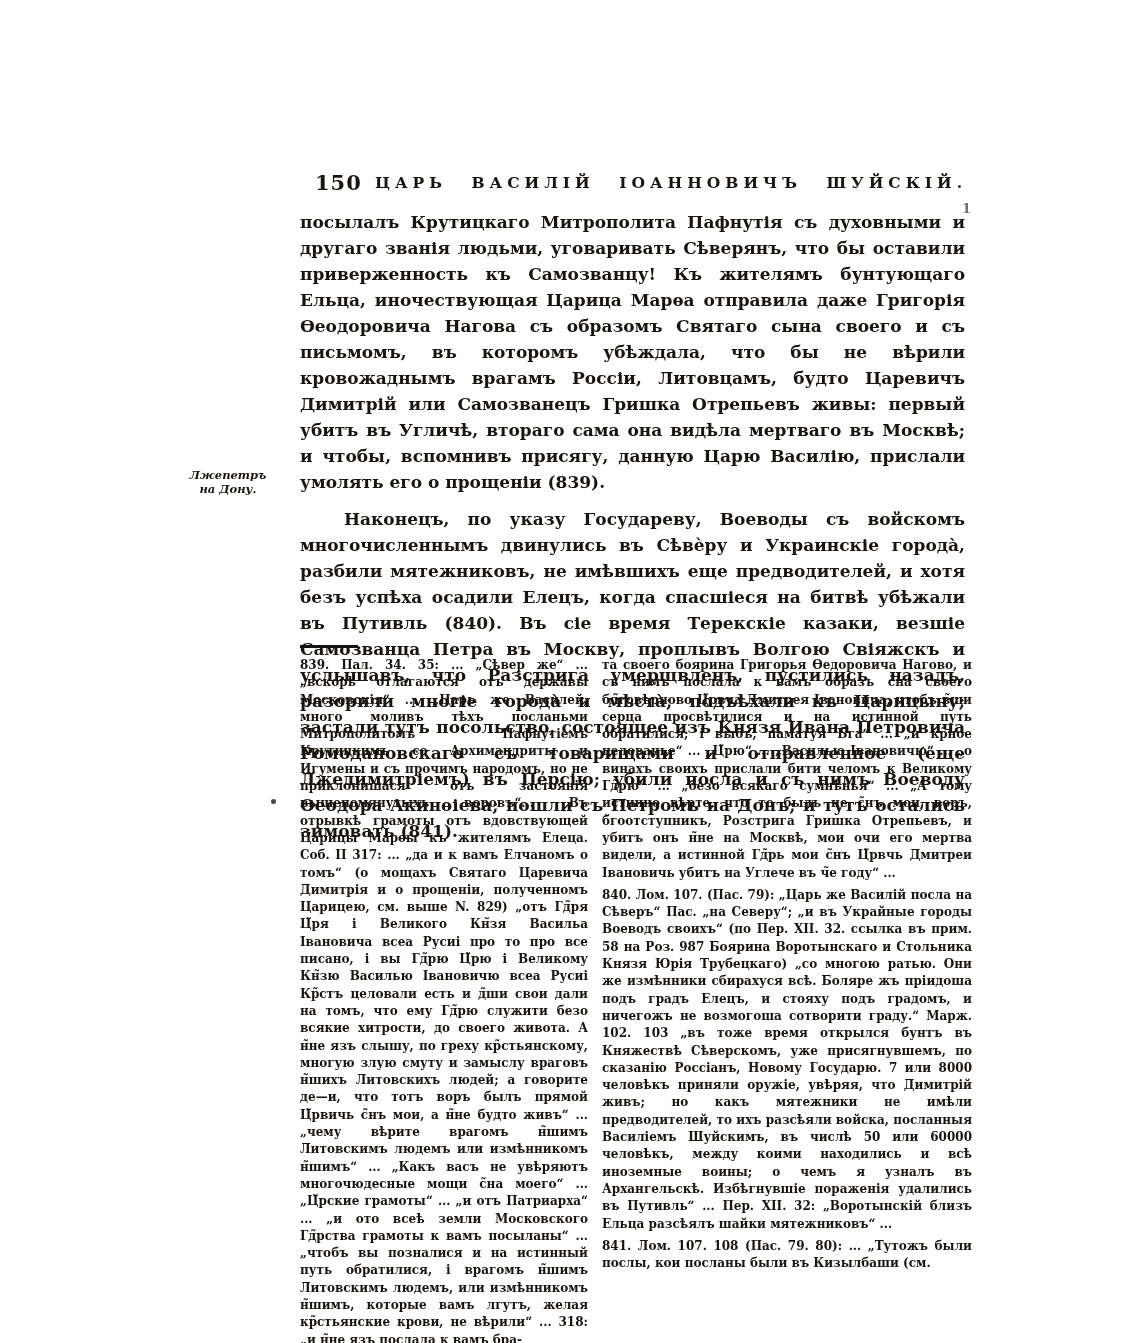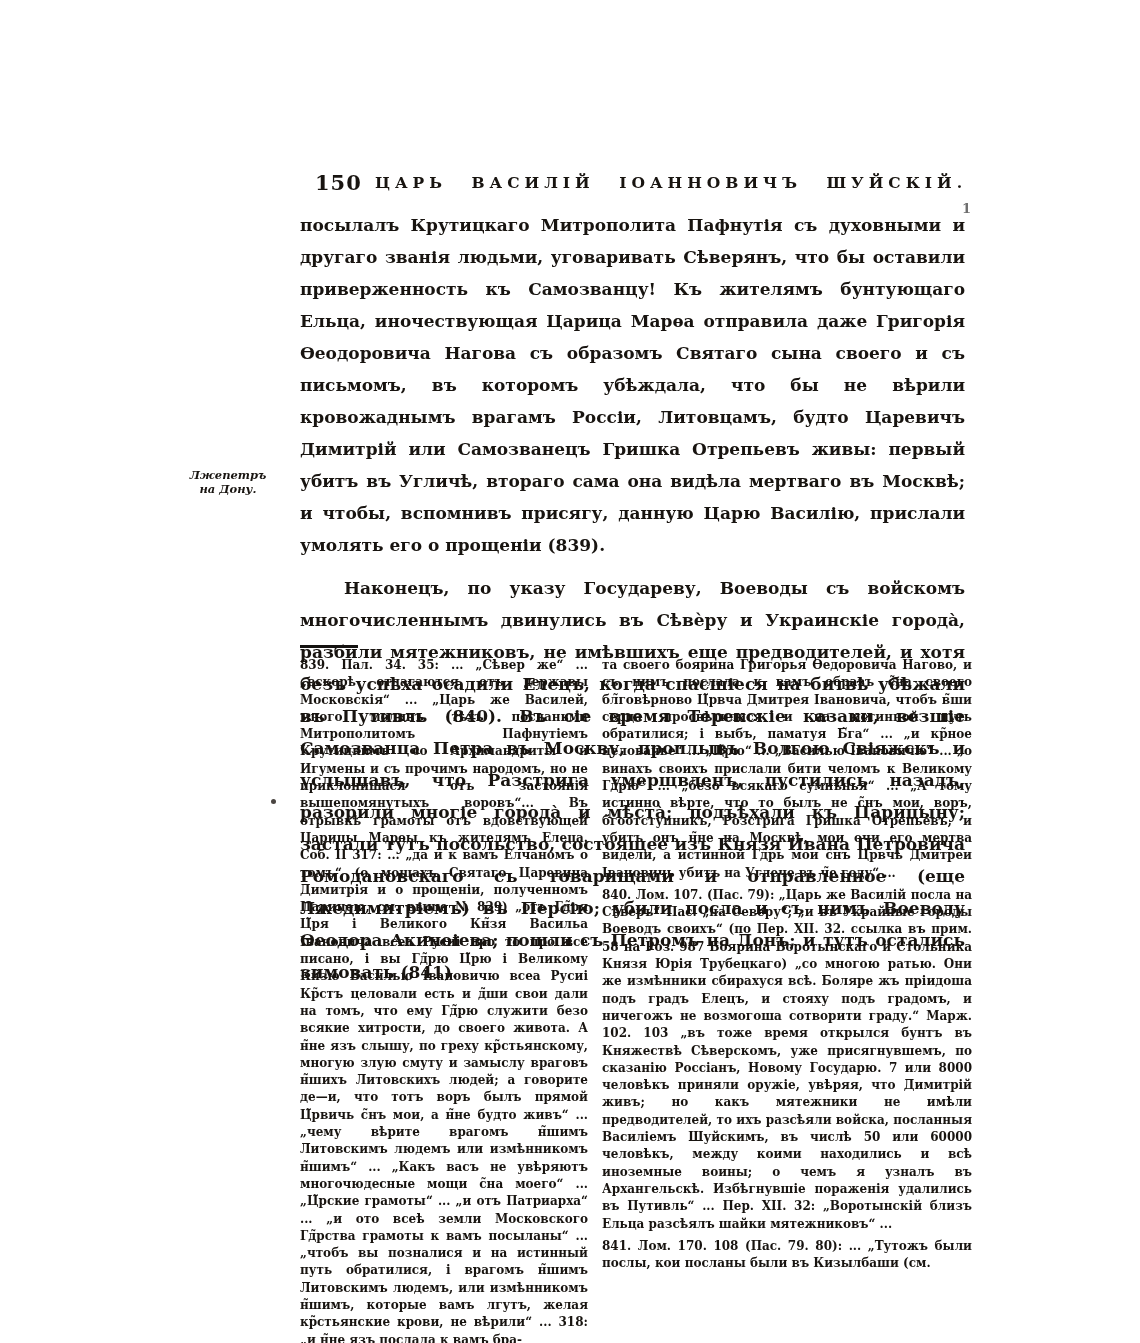--- a/index.html
+++ b/index.html
@@ -20,21 +20,21 @@
   }
   .head-title {
     position:absolute; left:60px; right:20px; top:3px;
     text-align:left;
     font-size:15.5px; font-weight:bold;
     letter-spacing:5px; word-spacing:14px;
     white-space:nowrap;
   }
   .body-block {
     position:absolute; top:209px; left:300px; width:665px;
-    font-size:17px; line-height:32px; font-weight:bold;
+    font-size:17px; line-height:26px; font-weight:bold;
     text-align:justify;
   }
   .body-block p { margin:0; }
   .body-block p.indented { text-indent:44px;margin-top:11px; }
   .margin-note {
     position:absolute; top:468px; left:188px; width:80px;
     font-size:11.5px; line-height:14px;
     font-style:italic; font-weight:bold;
     text-align:center;
   }
@@ -83,17 +83,17 @@
 
   <hr class="footnote-rule">
 
   <div class="footnotes">
     <div class="fn-col">
       <p>839. Пал. 34. 35: ... „Сѣвер же“ ... „вскорѣ отлагаются отъ державы Московскія“ ... „Царь же Василей, много моливъ тѣхъ посланьми Митрополитомъ Пафнутіемъ Крутицкимъ со Архимандриты и Игумены и съ прочимъ народомъ, но не приклонишася отъ застоянія вышепомянутыхъ воровъ“... Въ отрывкѣ грамоты отъ вдовствующей Царицы Марѳы къ жителямъ Елеца. Соб. II 317: ... „да и к вамъ Елчаномъ о томъ“ (о мощахъ Святаго Царевича Димитрія и о прощеніи, полученномъ Царицею, см. выше N. 829) „отъ Гд̃ря Ц̃ря і Великого Кн̃зя Васильа Івановича всеа Русиі про то про все писано, і вы Гд̃рю Ц̃рю і Великому Кн̃зю Василью Івановичю всеа Русиі Кр̃стъ целовали есть и д̃ши свои дали на томъ, что ему Гд̃рю служити безо всякие хитрости, до своего живота. А н̃не язъ слышу, по греху кр̃стьянскому, многую злую смуту и замыслу враговъ н̃шихъ Литовскихъ людей; а говорите де—и, что тотъ воръ былъ прямой Ц̃рвичь с̃нъ мои, а н̃не будто живъ“ ... „чему вѣрите врагомъ н̃шимъ Литовскимъ людемъ или измѣнникомъ н̃шимъ“ ... „Какъ васъ не увѣряютъ многочюдесные мощи с̃на моего“ ... „Ц̃рские грамоты“ ... „и отъ Патриарха“ ... „и ото всеѣ земли Московского Гд̃рства грамоты к вамъ посыланы“ ... „чтобъ вы позналися и на истинный путь обратилися, і врагомъ н̃шимъ Литовскимъ людемъ, или измѣнникомъ н̃шимъ, которые вамъ лгутъ, желая кр̃стьянские крови, не вѣрили“ ... 318: „и н̃не язъ послала к вамъ бра-</p>
     </div>
     <div class="fn-col">
       <p>та своего боярина Григорья Ѳедоровича Нагово, и съ нимъ послала к вамъ образъ с̃на своего бл̃говѣрново Ц̃рвча Дмитрея Івановича, чтобъ в̃ши серца просвѣтилися и на истинной путь обратилися; і выбъ, паматуя Б̃га“ ... „и кр̃ное целованье“ ... „Ц̃рю“ ... „Василью Івановичю“ ... „о винахъ своихъ прислали бити челомъ к Великому Гд̃рю“ ... „безо всякаго сумнѣнья“ ... „А тому истинно вѣрте, что то былъ не с̃нъ мои, воръ, б̃гоотступникъ, Розстрига Гришка Отрепьевъ, и убитъ онъ н̃не на Москвѣ, мои очи его мертва видели, а истинной Гд̃рь мои с̃нъ Ц̃рвчь Дмитреи Івановичь убитъ на Углече въ ч̃е году“ ...</p>
       <p>840. Лом. 107. (Пас. 79): „Царь же Василій посла на Сѣверъ“ Пас. „на Северу“; „и въ Украйные городы Воеводъ своихъ“ (по Пер. XII. 32. ссылка въ прим. 58 на Роз. 987 Боярина Воротынскаго и Стольника Князя Юрія Трубецкаго) „со многою ратью. Они же измѣнники сбирахуся всѣ. Боляре жъ пріидоша подъ градъ Елецъ, и стояху подъ градомъ, и ничегожъ не возмогоша сотворити граду.“ Марж. 102. 103 „въ тоже время открылся бунтъ въ Княжествѣ Сѣверскомъ, уже присягнувшемъ, по сказанію Россіанъ, Новому Государю. 7 или 8000 человѣкъ приняли оружіе, увѣряя, что Димитрій живъ; но какъ мятежники не имѣли предводителей, то ихъ разсѣяли войска, посланныя Василіемъ Шуйскимъ, въ числѣ 50 или 60000 человѣкъ, между коими находились и всѣ иноземные воины; о чемъ я узналъ въ Архангельскѣ. Избѣгнувшіе пораженія удалились въ Путивль“ ... Пер. XII. 32: „Воротынскій близъ Ельца разсѣялъ шайки мятежниковъ“ ...</p>
-      <p>841. Лом. 170. 108 (Пас. 79. 80): ... „Тутожъ были послы, кои посланы были въ Кизылбаши (см.</p>
+      <p>841. Лом. 107. 108 (Пас. 79. 80): ... „Тутожъ были послы, кои посланы были въ Кизылбаши (см.</p>
     </div>
   </div>
 
 </div>
 
 </body></html>

